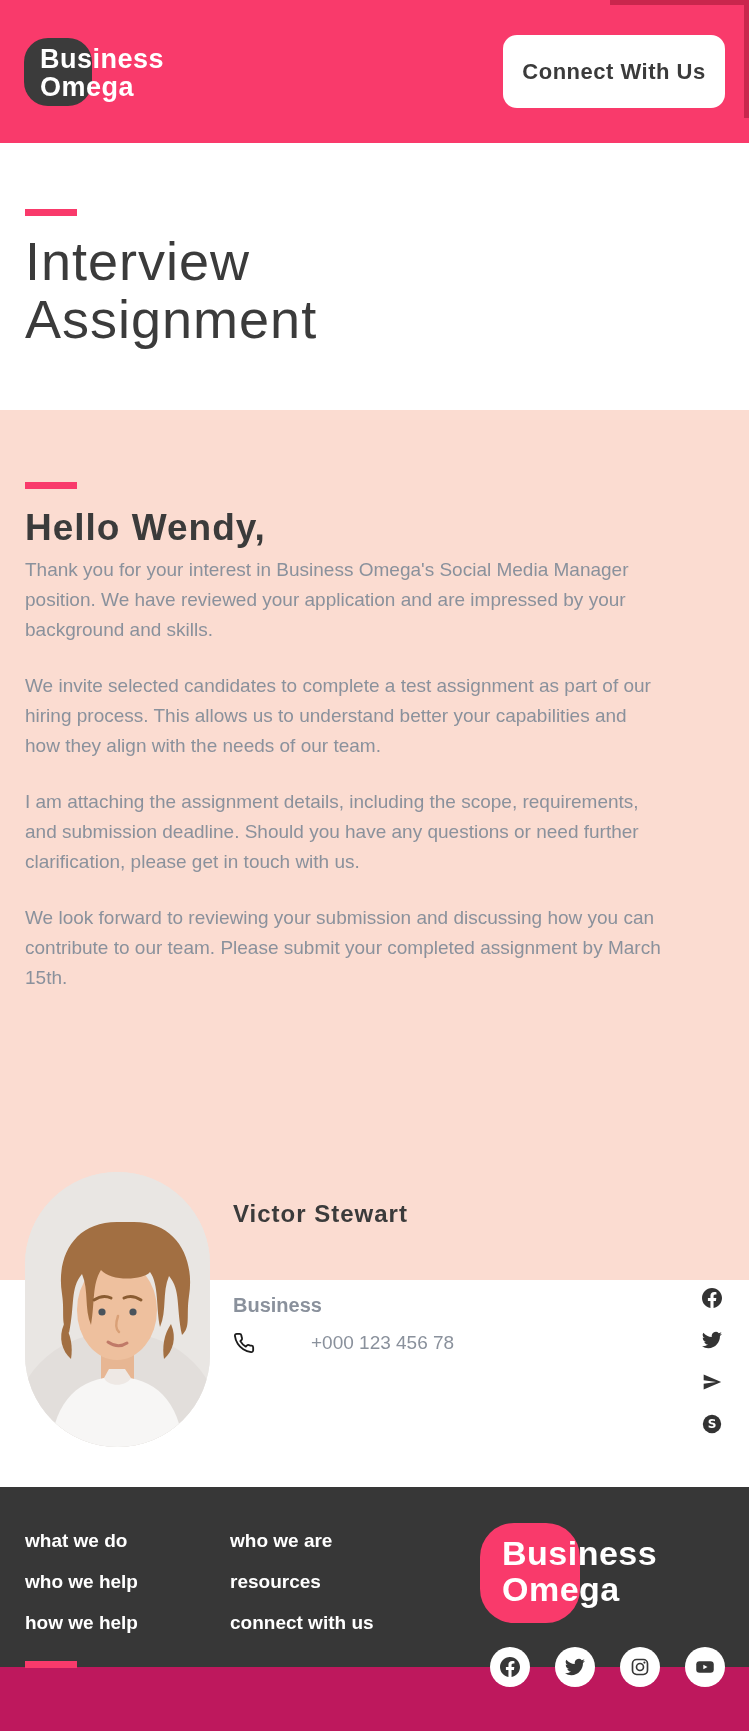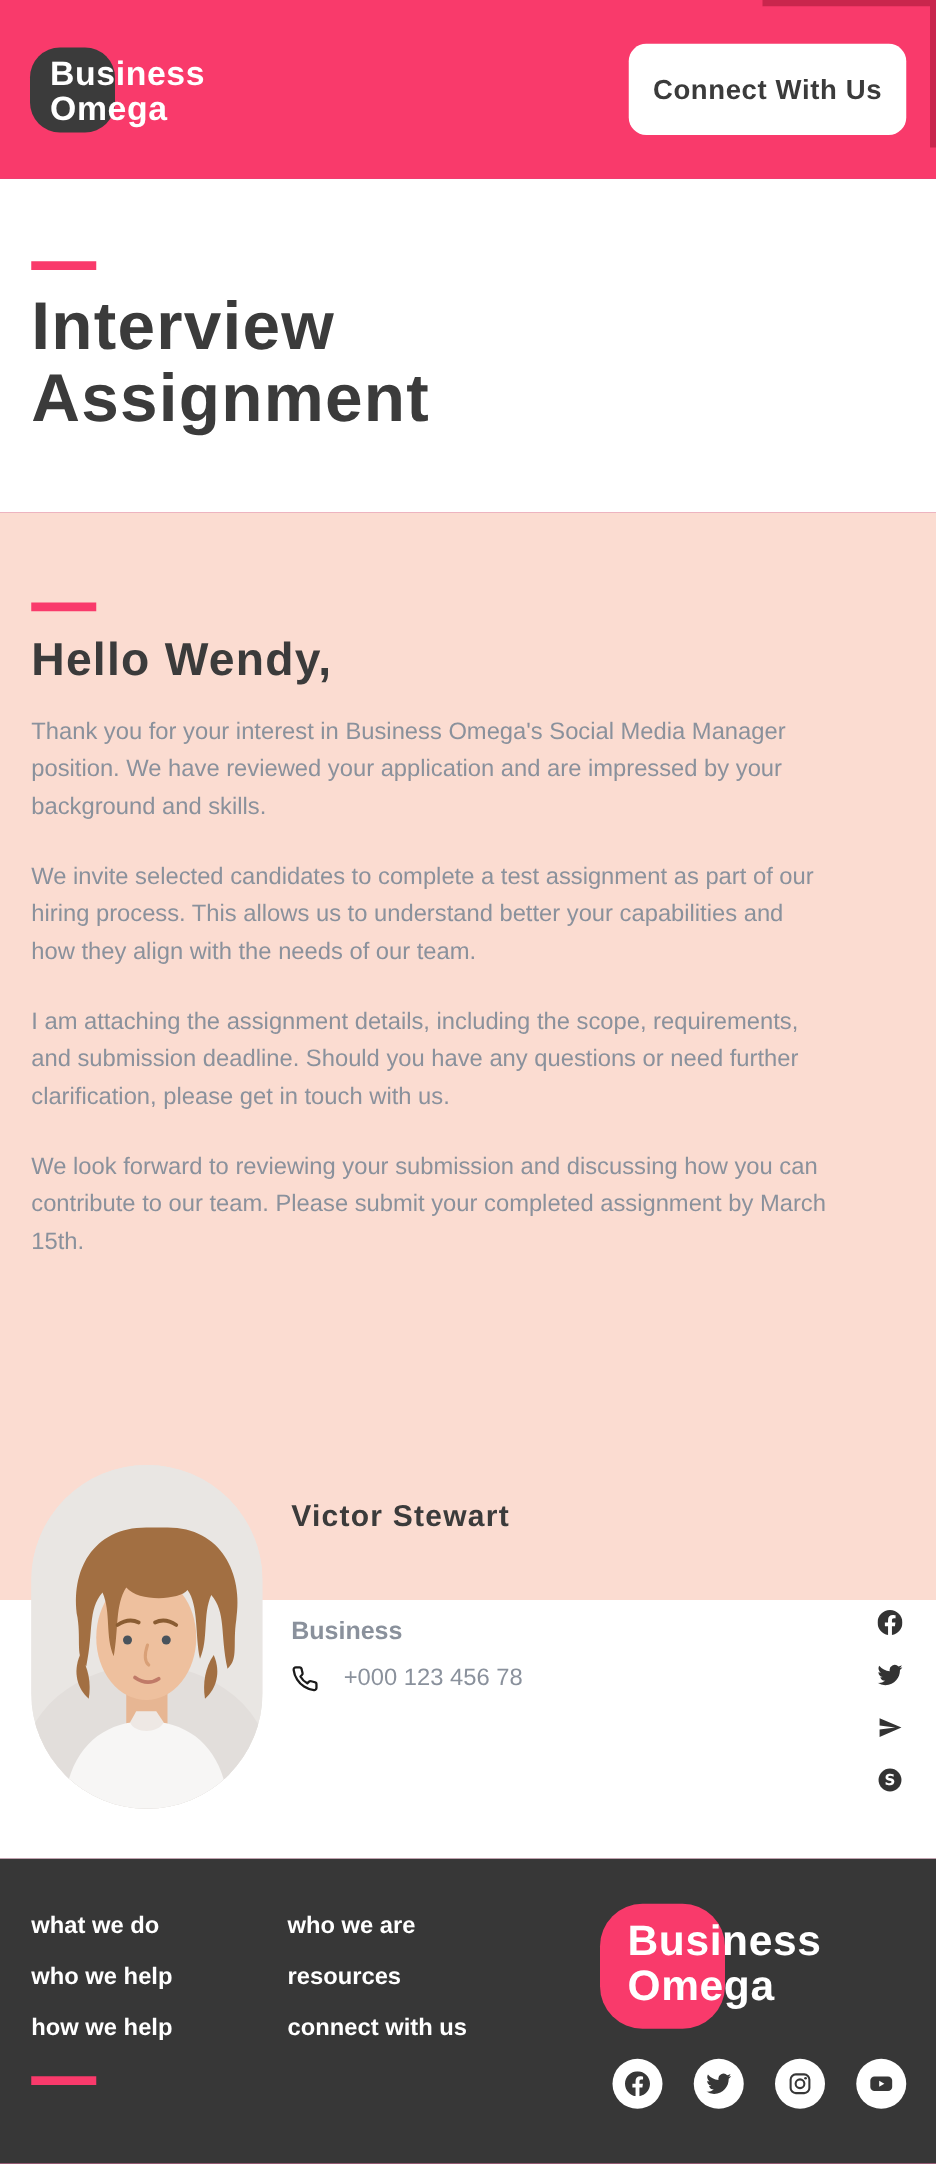--- a/index.html
+++ b/index.html
@@ -13,47 +13,47 @@
   .edge-artifact-right { position:absolute; top:0; right:0; width:5px; height:118px; background:#C9264D; }
   .logo { position:relative; width:170px; height:70px; margin-top:2px; }
   .logo-badge { position:absolute; left:0; top:0; width:68px; height:68px; border-radius:24px; background:#3B3B3B; }
   .logo-text { position:absolute; left:16px; top:7px; z-index:2; color:#ffffff; font-weight:bold; font-size:27px; line-height:28px; letter-spacing:0.5px; }
   .logo-text span { display:block; }
   .connect-btn { width:222px; height:73px; background:#ffffff; border:none; border-radius:14px; font-family:inherit; font-size:22px; font-weight:bold; color:#3B3B3B; letter-spacing:0.5px; cursor:pointer; }
 
   
   .hero { height:267px; background:#ffffff; padding:66px 25px 0; }
   .dash { width:52px; height:7px; background:#F93A6B; }
-  .hero h1 { margin-top:16px; font-size:54px; line-height:58px; font-weight:bold; color:#3B3B3B; letter-spacing:1px; }
+  .hero h1 { margin-top:16px; font-size:54px; line-height:58px; font-weight:normal; color:#3B3B3B; letter-spacing:1px; }
   .hero h1 span { display:block; }
 
   
   .letter { height:762px; background:#FBDCD1; padding:72px 25px 0; }
   .letter h2 { margin-top:18px; font-size:37px; font-weight:bold; color:#3B3B3B; letter-spacing:1px; }
   .letter p { margin-top:26px; max-width:640px; font-size:19px; line-height:30px; color:#8A919C; }
-  .letter p:first-of-type { margin-top:22px; }
+  .letter p:first-of-type { margin-top:6px; }
 
   
   .signature { position:relative; height:315px; background:linear-gradient(to bottom,#FBDCD1 0,#FBDCD1 108px,#ffffff 108px); display:flex; padding:0 0 40px 25px; }
   .photo { flex:none; width:185px; height:275px; border-radius:95px; overflow:hidden; background:#e9e6e3; }
   .photo svg { display:block; width:100%; height:100%; }
   .sig-right { position:relative; flex:1; height:275px; margin-left:23px; }
   .sig-name { position:absolute; left:0; top:28px; font-size:24px; font-weight:bold; color:#3B3B3B; letter-spacing:1px; }
   .sig-role { position:absolute; left:0; top:122px; font-size:20px; font-weight:bold; color:#8A919C; }
   .contacts { position:absolute; left:0; top:156px; }
-  .contact-row { display:flex; align-items:center; height:30px; margin-bottom:12px; }
+  .contact-row { display:flex; align-items:center; height:30px; margin-bottom:12px;gap:36px; }
   .contact-row .cicon { width:22px; height:22px; color:#1b1b1b; flex:none; }
   .contact-row .cicon svg { width:22px; height:22px; display:block; }
   .contact-row .cval { margin-left:20px; font-size:19px; color:#8A919C; }
   .sig-social { position:absolute; right:27px; top:116px; display:flex; flex-direction:column; gap:22px; }
   .sig-social .sicon { width:20px; height:20px; color:#333333; cursor:pointer; }
   .sig-social .sicon svg { width:20px; height:20px; display:block; }
 
   
-  .footer { position:relative; height:244px; background:#373737; }
+  .footer { position:relative; height:180px; background:#373737; }
   .fcol { position:absolute; top:44px; }
   .fcol1 { left:25px; }
   .fcol2 { left:230px; }
   .flink { display:block; font-size:19px; font-weight:bold; color:#ffffff; line-height:20px; margin-bottom:21px; text-decoration:none; cursor:pointer; }
   .fdash { position:absolute; left:25px; top:174px; }
   .flogo { position:absolute; left:480px; top:36px; width:260px; height:100px; }
   .flogo-badge { position:absolute; left:0; top:0; width:100px; height:100px; border-radius:34px; background:#F93A6B; }
   .flogo-text { position:absolute; left:22px; top:12px; z-index:2; color:#ffffff; font-weight:bold; font-size:34px; line-height:36px; letter-spacing:0.5px; }
   .flogo-text span { display:block; }
   .fsocial { position:absolute; left:490px; top:160px; display:flex; gap:25px; }

